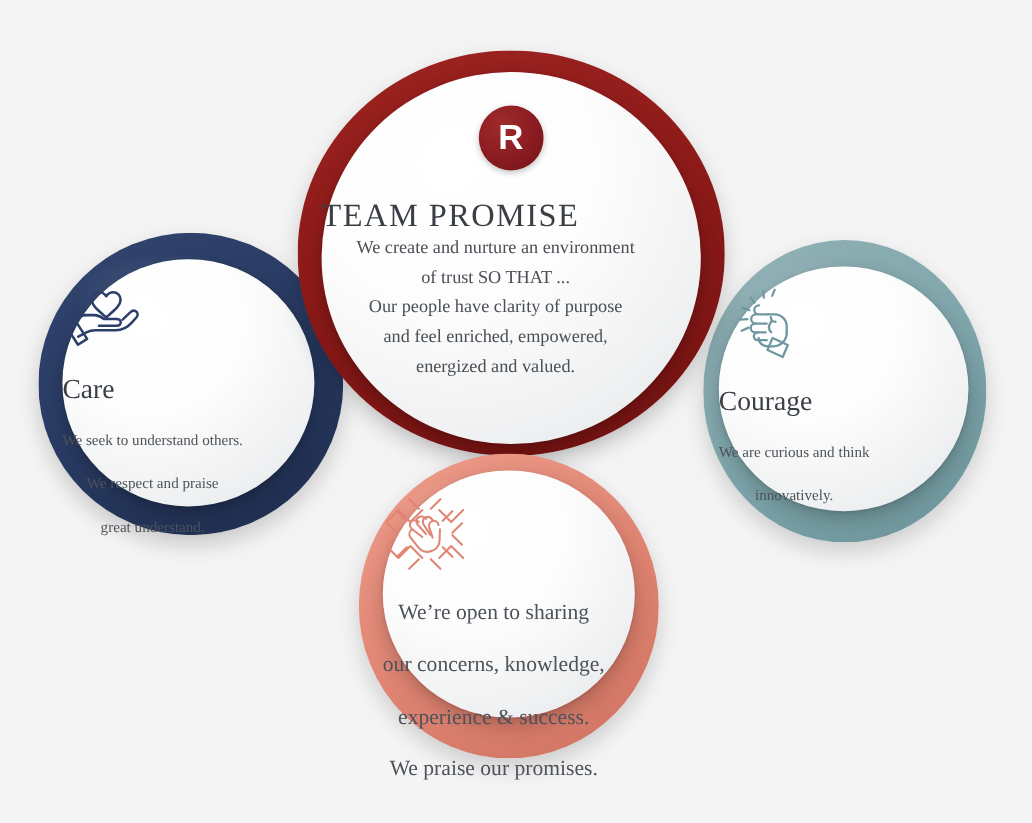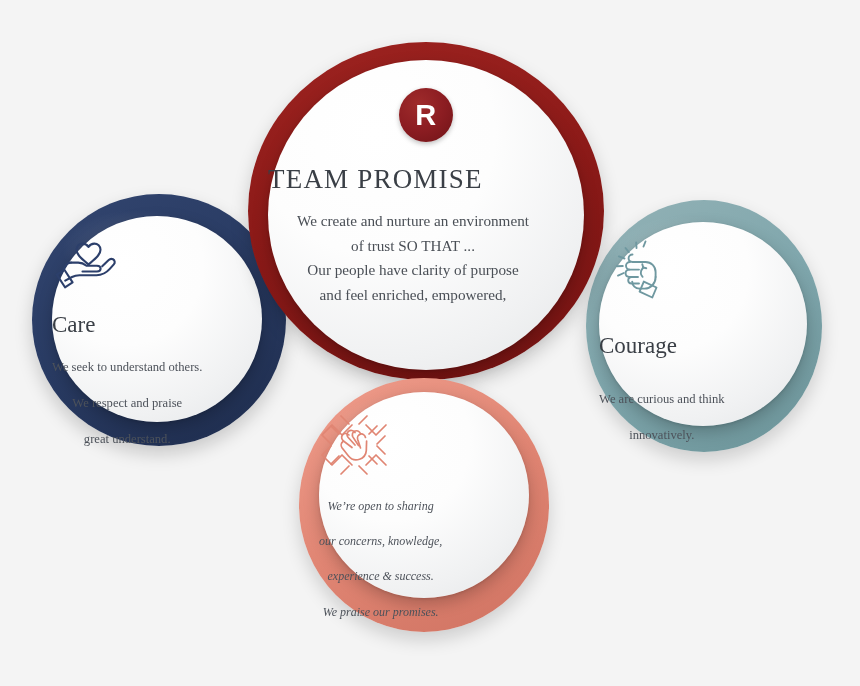--- a/index.html
+++ b/index.html
@@ -47,21 +47,21 @@
     font-size:29px;font-weight:700;letter-spacing:.5px;
     box-shadow:0 2px 5px rgba(0,0,0,.25);
     z-index:40;
   }
   #center-title{
     margin-top:96px;
     font-size:27px;letter-spacing:1.2px;color:#3a3f46;
     font-family:"Liberation Serif", serif;
   }
   #center-body{
-    margin-top:14px;width:290px;
+    width:290px;
     font-size:15.2px;line-height:1.62;color:#4a4f56;
   }
   #center-body div{white-space:nowrap;}
 
   
   #care-petal{left:32px;top:194px;width:254px;height:252px;}
   #care-petal .ring{
     background:
       radial-gradient(closest-side at 42% 22%, rgba(255,255,255,.18), rgba(0,0,0,0) 72%),
       linear-gradient(150deg,#32456f 0%, #293b63 48%, #1e2c4c 100%);
@@ -70,21 +70,21 @@
   #care-disc{left:52px;top:216px;width:210px;height:206px;}
 
   
   #courage-petal{left:586px;top:200px;width:236px;height:252px;}
   #courage-petal .ring{
     background:
       radial-gradient(closest-side at 42% 22%, rgba(255,255,255,.22), rgba(0,0,0,0) 72%),
       linear-gradient(150deg,#93b2b6 0%, #7fa6ac 48%, #6b9398 100%);
     box-shadow:0 8px 18px rgba(0,0,0,.16);
   }
-  #courage-disc{left:599px;top:222px;width:208px;height:204px;gap:11px;}
+  #courage-disc{left:599px;top:222px;width:208px;height:204px;}
 
   
   #collab-petal{left:299px;top:378px;width:250px;height:254px;}
   #collab-petal .ring{
     background:
       radial-gradient(closest-side at 42% 22%, rgba(255,255,255,.22), rgba(0,0,0,0) 72%),
       linear-gradient(150deg,#ef9d8c 0%, #e08573 50%, #cf7261 100%);
     box-shadow:0 8px 18px rgba(0,0,0,.16);
   }
   #collab-disc{left:319px;top:392px;width:210px;height:206px;}
@@ -94,21 +94,21 @@
   .leaf-title{font-size:23px;color:#3a3f46;line-height:1.1;}
   .leaf-body{font-size:12.6px;line-height:1.32;color:#4d525a;margin-top:3px;}
   .leaf-body div{white-space:nowrap;margin-top:19px;}
 
   #care-disc .leaf-icon{margin-top:22px;}
   #care-disc .leaf-title{margin-top:18px;}
   #courage-disc .leaf-icon{margin-top:18px;}
   #courage-disc .leaf-title{margin-top:20px;}
   #collab-disc .leaf-icon{margin-top:22px;}
   #collab-disc .leaf-title{margin-top:18px;}
-  #collab-disc .leaf-body{font-size:12px;line-height:1.35;font-style:italic;}
+  #collab-disc .leaf-body{font-size:18px;line-height:1.35;}
 
   
   #care-petal{z-index:5;}
   #courage-petal{z-index:5;}
   #center-petal{z-index:10;}
   #care-disc,#courage-disc{z-index:8;}
   #center-disc{z-index:12;}
   #collab-petal{z-index:14;}
   #collab-disc{z-index:16;}
 </style>
@@ -173,20 +173,21 @@
   <div class="petal" id="center-petal">
     <div class="ring"></div>
   </div>
   <div class="disc" id="center-disc">
     <div id="center-title">TEAM PROMISE</div>
     <div id="center-body">
       <div>We create and nurture an environment</div>
       <div>of trust SO THAT ...</div>
       <div>Our people have clarity of purpose</div>
       <div>and feel enriched, empowered,</div>
+      <div>energized and valued.</div>
     </div>
   </div>
   <div id="r-badge">R</div>
 
   <div class="petal" id="collab-petal">
     <div class="ring"></div>
   </div>
   <div class="disc" id="collab-disc">
     <div class="leaf-icon">
       <svg width="70" height="66" viewBox="0 0 70 66" fill="none" stroke="#e08573" stroke-width="1.7" stroke-linecap="round" stroke-linejoin="round">

